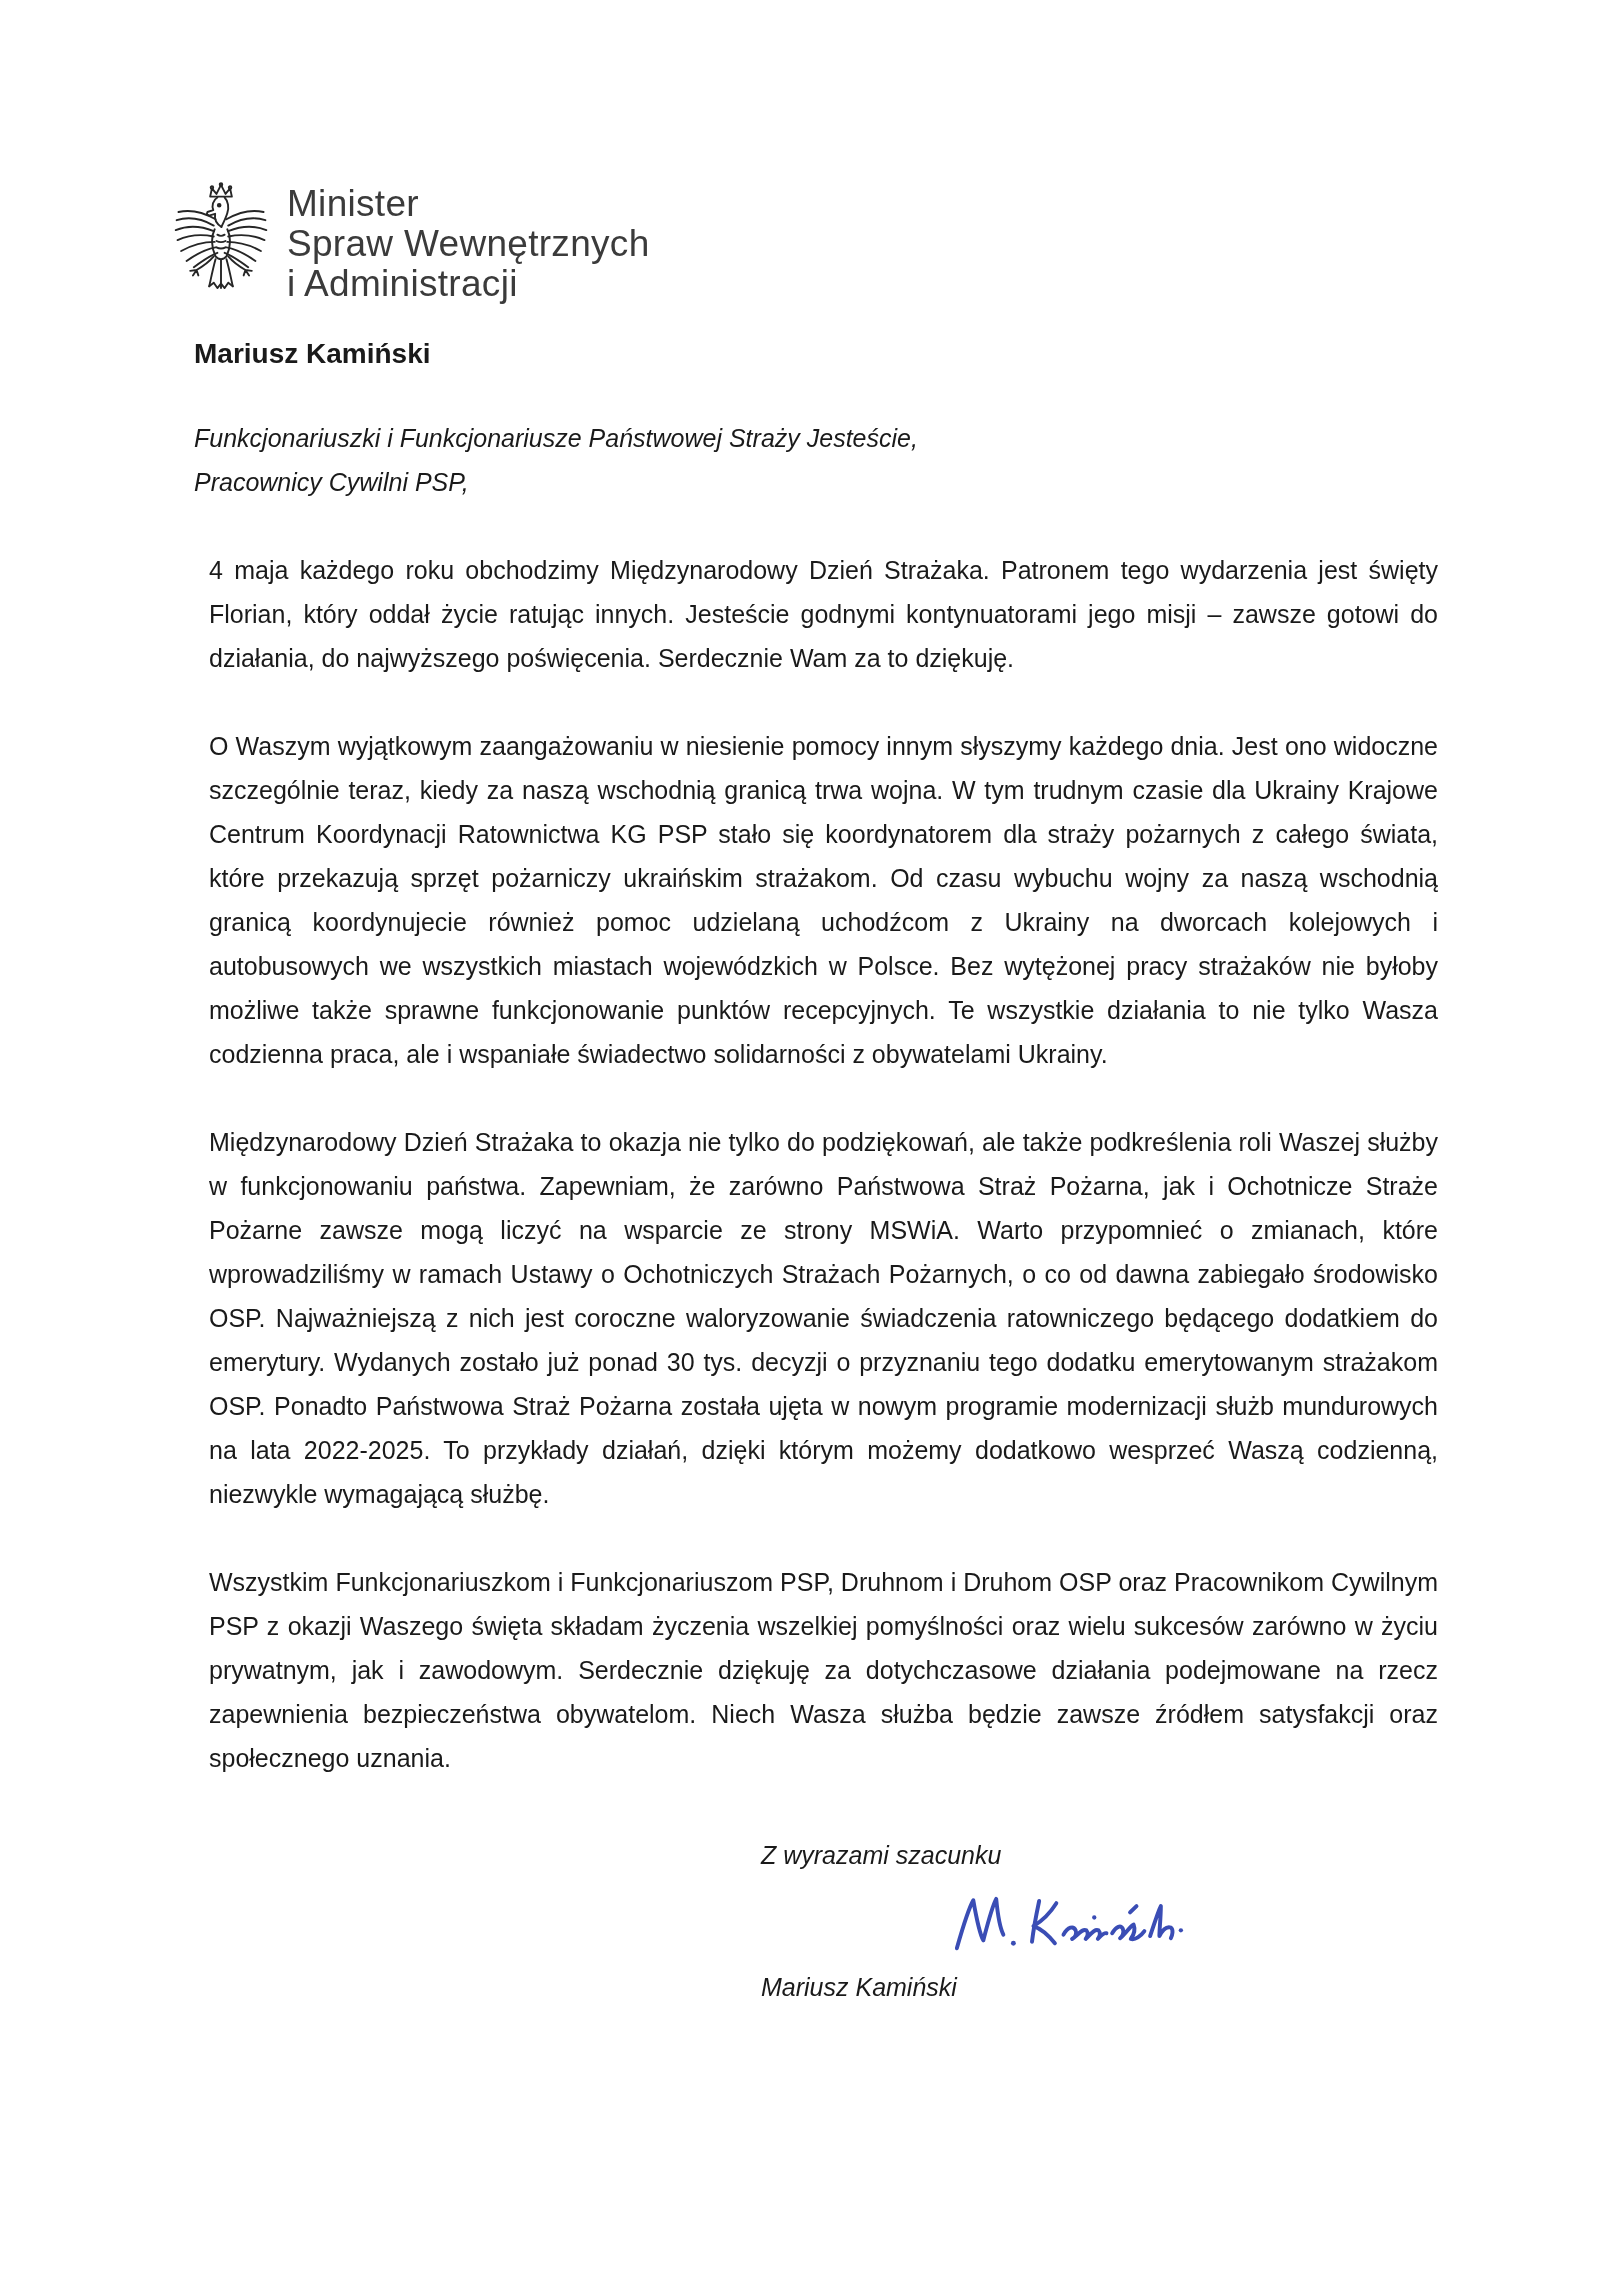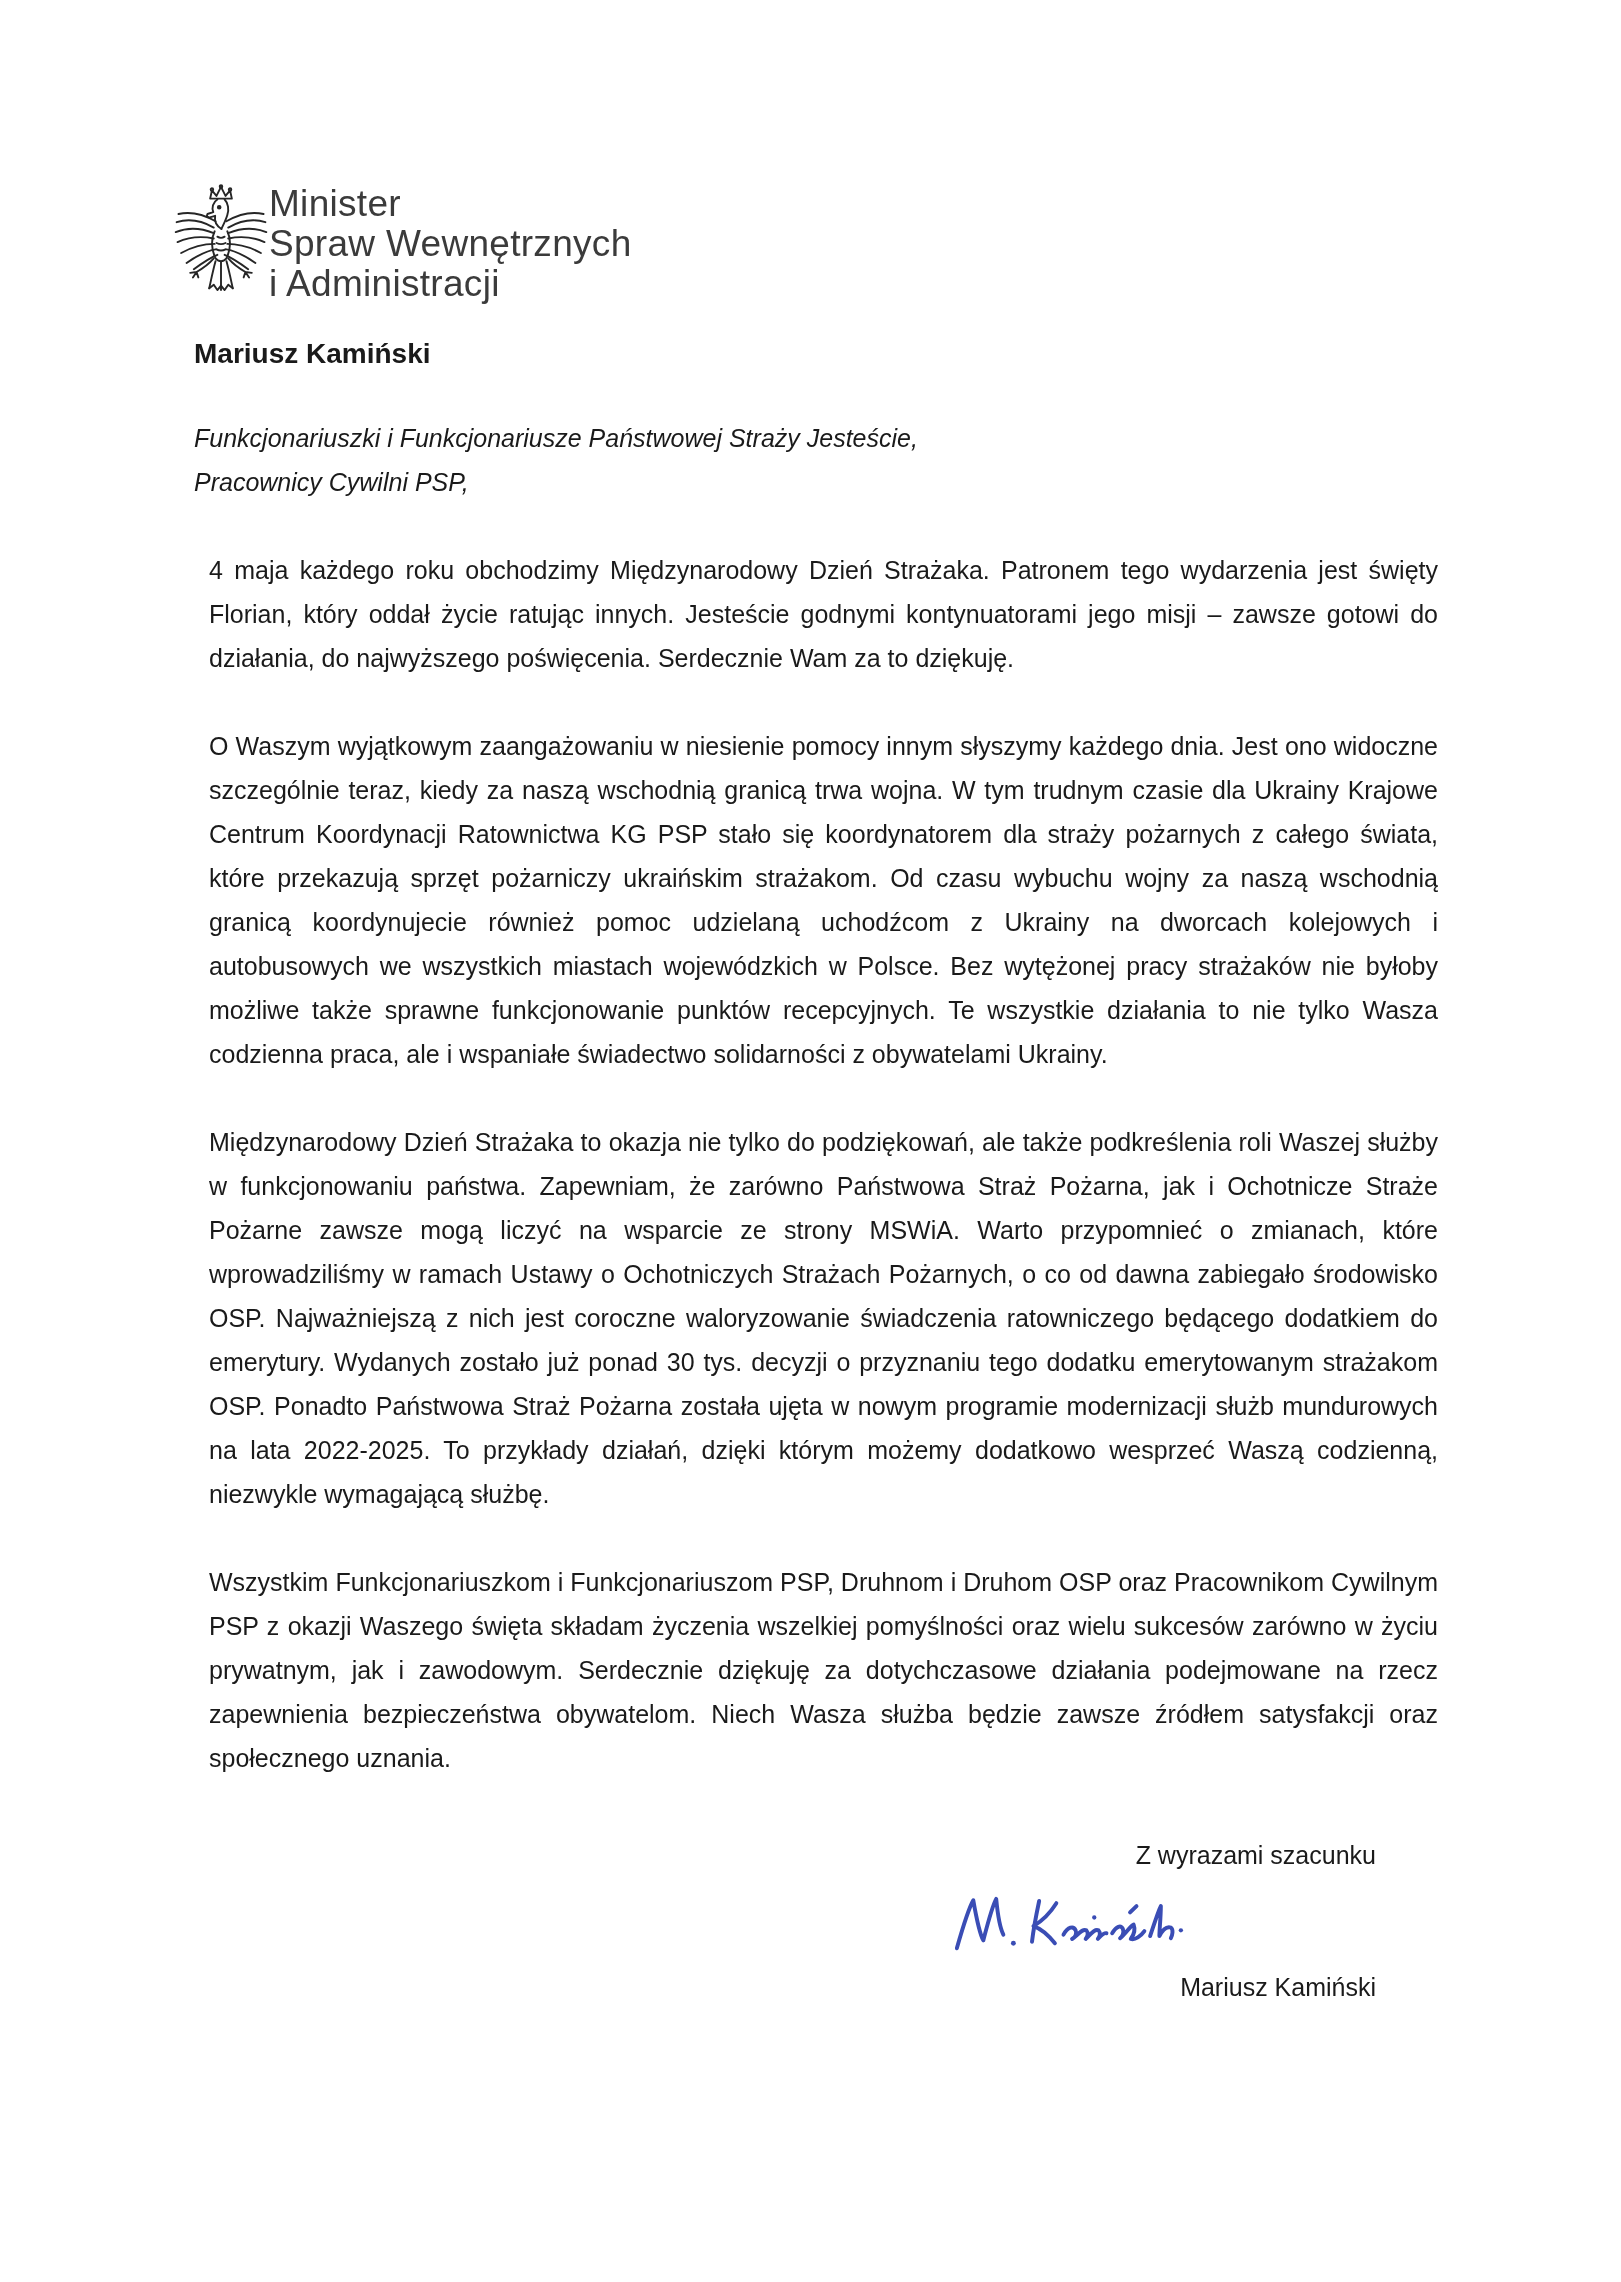--- a/index.html
+++ b/index.html
@@ -14,21 +14,22 @@
     font-family: "Liberation Sans", sans-serif;
     color: #1a1a1a;
   }
 
   
   .letter-header {
     position: absolute;
     top: 182px;
     left: 173px;
     display: flex;
-    align-items: center;
+    align-items: flex-start;
+    gap: 18px;
   }
   .eagle-wrap { width: 96px; height: 118px; flex: 0 0 auto; }
   .eagle-wrap svg { width: 96px; height: 118px; display: block; }
   .ministry-name {
     margin-top: 1.8px;
     font-size: 37px;
     line-height: 40px;
     font-weight: 300;
     color: #3b3b3b;
     letter-spacing: 0.3px;
@@ -58,21 +59,22 @@
     text-align: justify;
     margin-bottom: 44px;
     margin-left: 15px;
   }
   .body-par:last-of-type { margin-bottom: 53px; }
 
   
   .closing {
     width: 615px;
     margin-left: 567px;
-    text-align: right;
+    text-align: left;
+    font-style: italic;
   }
   .closing-phrase { line-height: 44px; }
   .signature-wrap { margin: 14.3px auto 5.3px auto; width: 299px; height: 68px; }
   .signature-wrap svg { width: 299px; height: 68px; display: block; }
   .signer-name { line-height: 44px; margin-top: 3.6px; }
   .signer-title { line-height: 44px; margin-top: 14.3px; white-space: nowrap; }
 </style>
 </head>
 <body>
 

